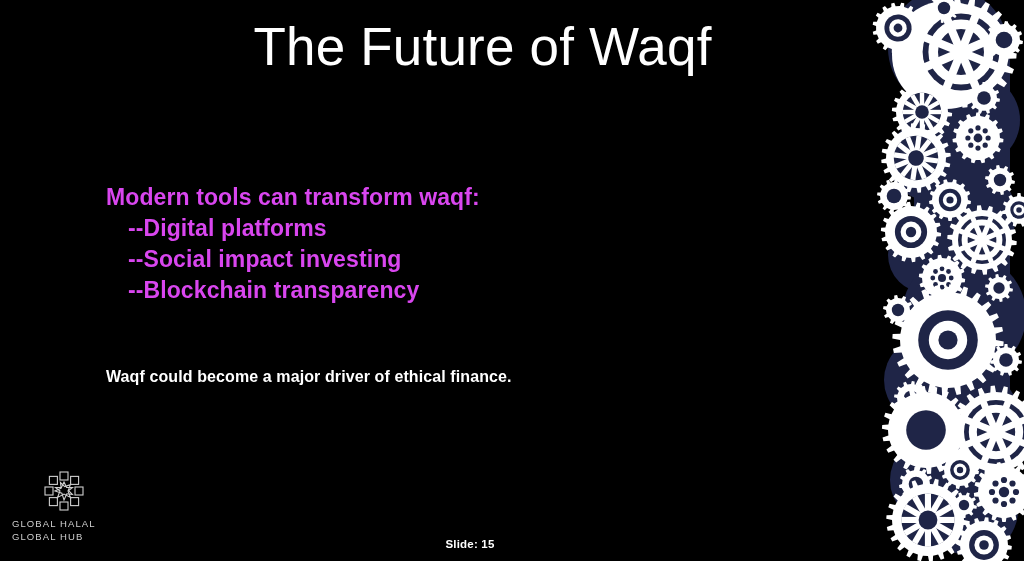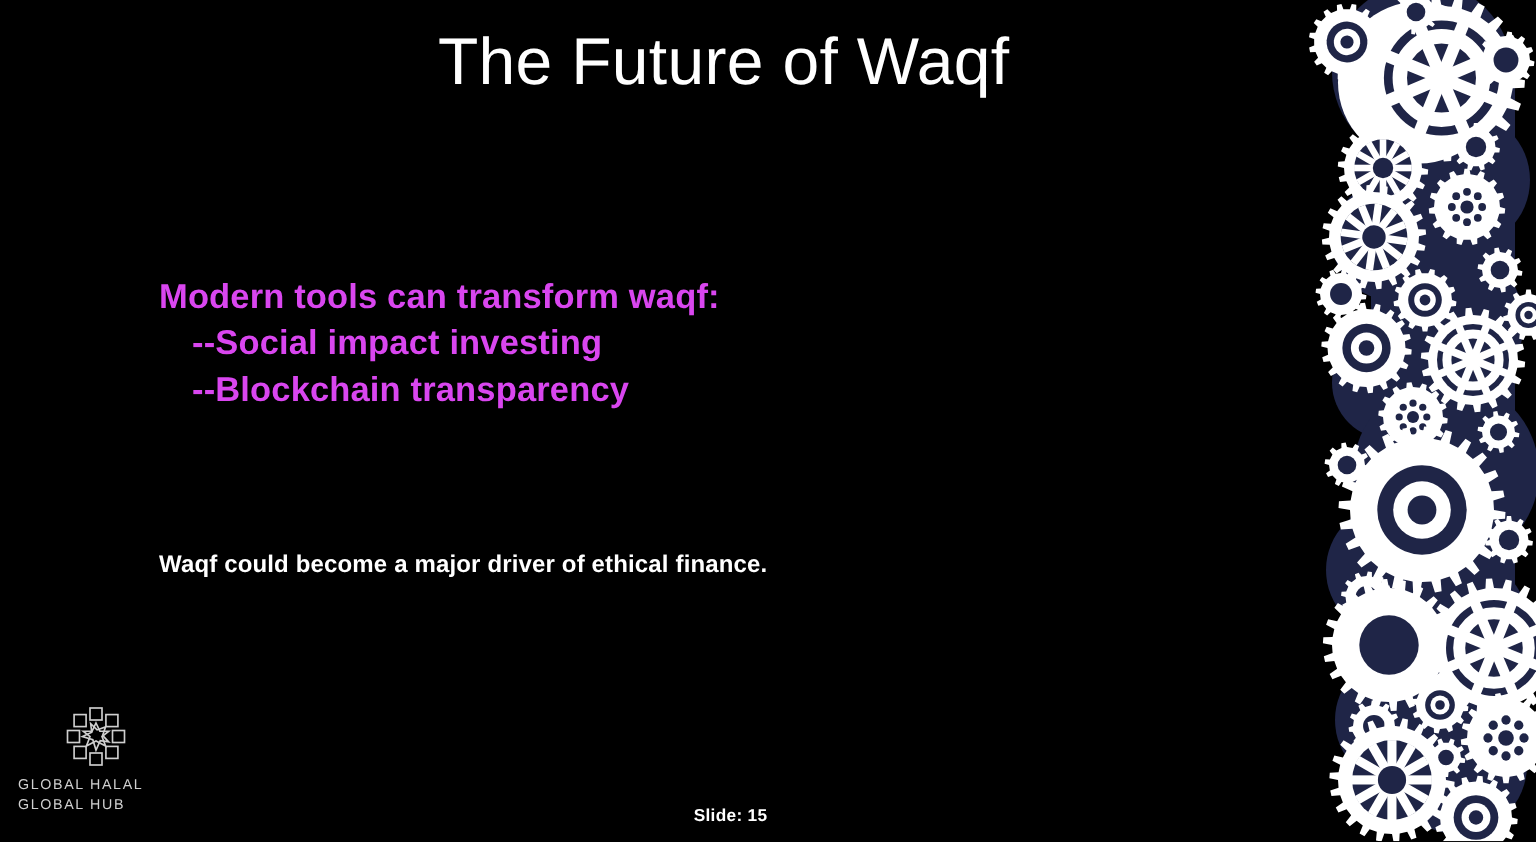--- a/index.html
+++ b/index.html
@@ -19,21 +19,21 @@
   }
 
   
   #slide-title {
     position: absolute;
     left: 0;
     top: 19px;
     width: 965px;
     text-align: center;
     color: #ffffff;
-    font-size: 44px;
+    font-size: 53px;
     font-weight: 400;
     letter-spacing: 0.2px;
     line-height: 1.05;
     white-space: nowrap;
   }
 
   
   #body-block {
     position: absolute;
     left: 106px;
@@ -84,39 +84,40 @@
     font-size: 9.5px;
     letter-spacing: 1.1px;
     line-height: 13px;
     font-weight: 400;
     white-space: nowrap;
   }
 
   
   #slide-number {
     position: absolute;
-    left: 17px;
+    left: 0;
     top: 538px;
     width: 940px;
     text-align: center;
     color: #ffffff;
     font-size: 11.5px;
     font-weight: bold;
     letter-spacing: 0.2px;
   }
 </style>
 </head>
 <body>
 
 <div id="slide">
 
   <div id="slide-title">The Future of Waqf</div>
 
   <div id="body-block">
     <div class="body-line">Modern tools can transform waqf:</div>
+    <div class="body-line indent">--Digital platforms</div>
     <div class="body-line indent">--Social impact investing</div>
     <div class="body-line indent">--Blockchain transparency</div>
   </div>
 
   <div id="closing-line">Waqf could become a major driver of ethical finance.</div>
 
   <div id="gear-panel">
     <svg width="168" height="561" viewBox="0 0 168 561" xmlns="http://www.w3.org/2000/svg">
       <defs>
 

